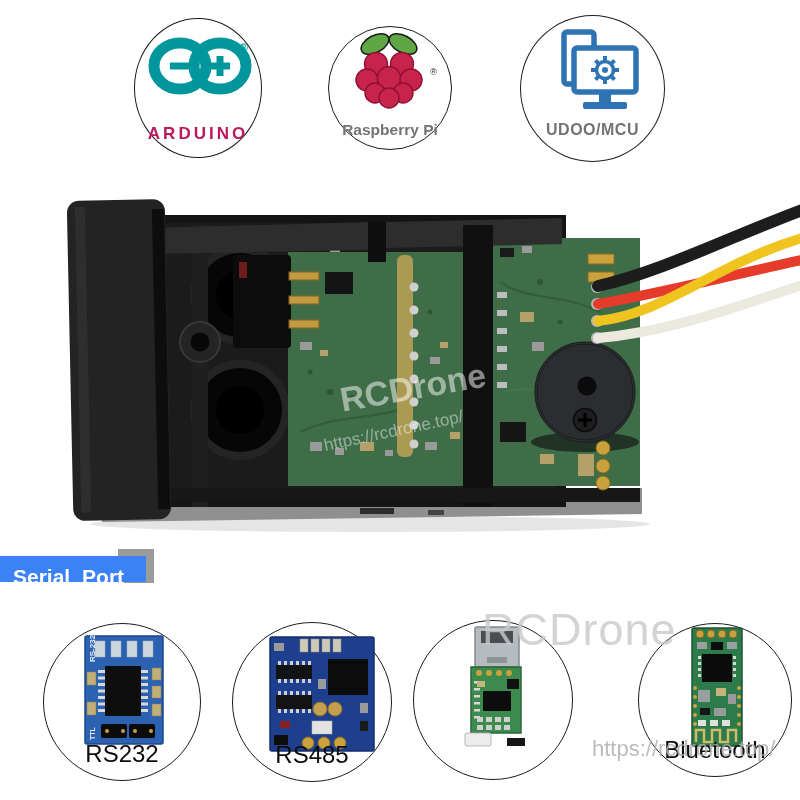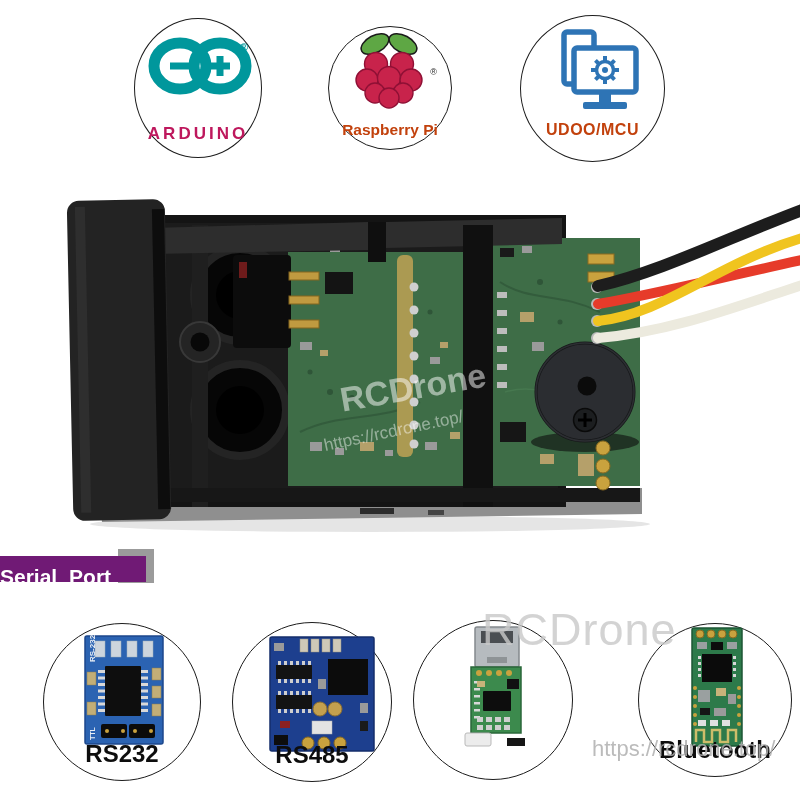--- a/index.html
+++ b/index.html
@@ -1,43 +1,43 @@
 <!DOCTYPE html>
 <html><head>
 <meta charset="utf-8">
 <style>
   html,body{margin:0;padding:0;background:#fff;}
   #canvas{position:relative;width:800px;height:800px;background:#fff;overflow:hidden;
           font-family:"Liberation Sans", sans-serif;}
   .badge{position:absolute;border:1.6px solid #1c1c1c;border-radius:50%;background:#fff;box-sizing:border-box;}
   .badge svg{display:block;margin:0 auto;}
-  .badge-label{position:absolute;left:0;width:100%;text-align:center;font-weight:bold;color:#c2410c;}
+  .badge-label{position:absolute;left:0;width:100%;text-align:center;font-weight:bold;color:#737373;}
   
   #arduino-badge{left:134px;top:18px;width:128px;height:140px;}
   #arduino-badge .badge-label{bottom:13px;font-size:17px;letter-spacing:3px;color:#be185d;}
   #arduino-badge .reg{position:absolute;right:13px;top:22px;font-size:11px;color:#00979C;font-weight:bold;}
   #raspberry-badge{left:328px;top:26px;width:124px;height:124px;}
   #raspberry-badge .badge-label{bottom:10px;font-size:15.5px;}
   #raspberry-badge .reg{position:absolute;right:14px;top:40px;font-size:9px;color:#222;}
   #udoo-badge{left:520px;top:15px;width:145px;height:147px;}
   #udoo-badge .badge-label{bottom:22px;font-size:16px;letter-spacing:.5px;}
   
   #main-photo{position:absolute;left:0;top:192px;width:800px;height:348px;}
   
   #serial-port-shadow{position:absolute;left:118px;top:549px;width:36px;height:34px;background:#9b9b9b;}
-  #serial-port-label{position:absolute;left:0;top:556px;width:146px;height:26px;background:#701a75;
-      color:#fff;font-weight:bold;font-size:21px;line-height:41px;box-sizing:border-box;
+  #serial-port-label{position:absolute;left:0;top:556px;width:146px;height:26px;background:#3b82f6;
+      color:#fff;font-weight:bold;font-size:21px;line-height:41px;padding-left:13px;box-sizing:border-box;
       word-spacing:6px;}
   
   #rs232-badge{left:43px;top:623px;width:158px;height:158px;}
   #rs485-badge{left:232px;top:622px;width:160px;height:160px;}
   #ttlusb-badge{left:413px;top:620px;width:160px;height:160px;}
   #bluetooth-badge{left:638px;top:623px;width:154px;height:154px;}
   .module-label{position:absolute;left:0;width:100%;bottom:12px;text-align:center;
-      font-weight:bold;font-size:24px;color:#0d0d0d;}
+      font-weight:normal;font-size:24px;color:#0d0d0d;}
   
   .wm{position:absolute;color:#c9c9c9;pointer-events:none;}
   #wm-bottom-name{left:482px;top:604px;font-size:45px;opacity:.8;letter-spacing:1px;}
   #wm-bottom-url{left:592px;top:736px;font-size:22px;color:#b0b0b0;opacity:.85;}
 </style>
 </head>
 <body>
 
 <div id="canvas">
 

